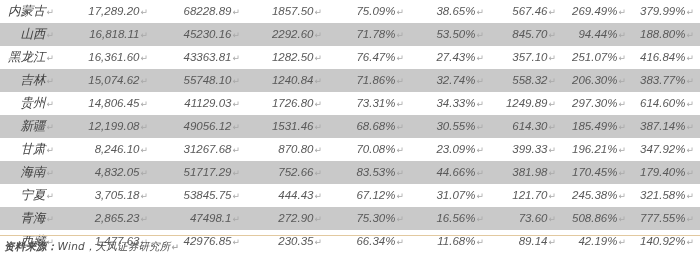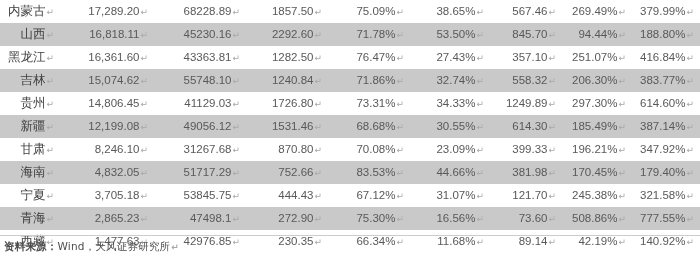--- a/index.html
+++ b/index.html
@@ -12,20 +12,21 @@
     background: #ffffff;
     font-family: "Liberation Sans", "DejaVu Sans", sans-serif;
     overflow: hidden;
   }
 
   .sheet {
     position: relative;
     width: 700px;
     height: 261px;
     box-sizing: border-box;
+    font-style: italic;
   }
 
   .data-table {
     width: 700px;
     border-collapse: collapse;
     table-layout: fixed;
   }
 
   .data-table td {
     height: 21px;

